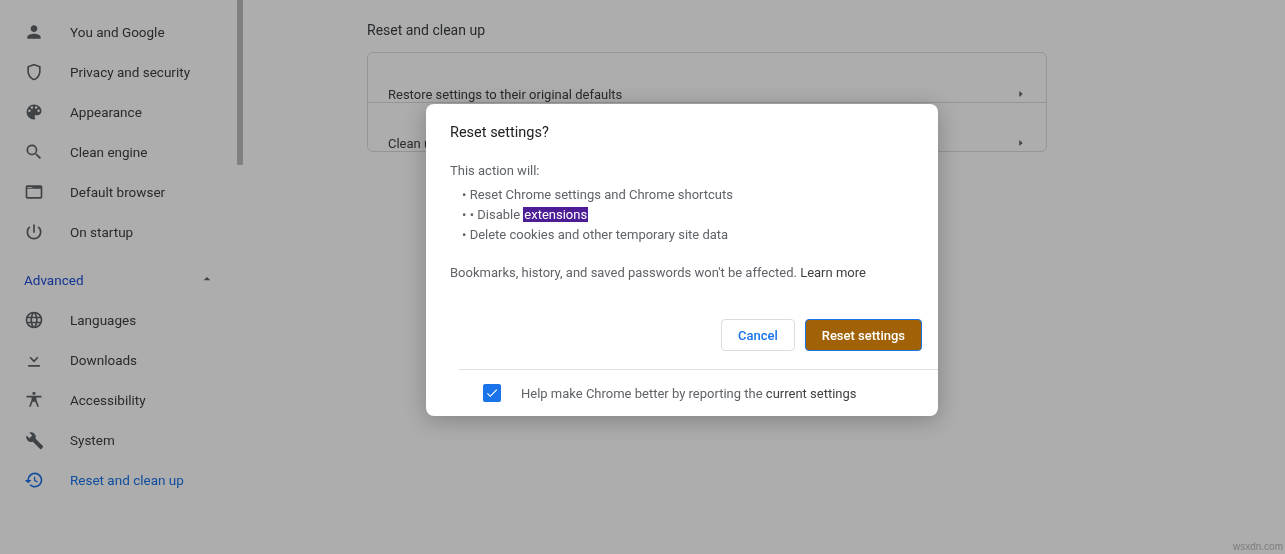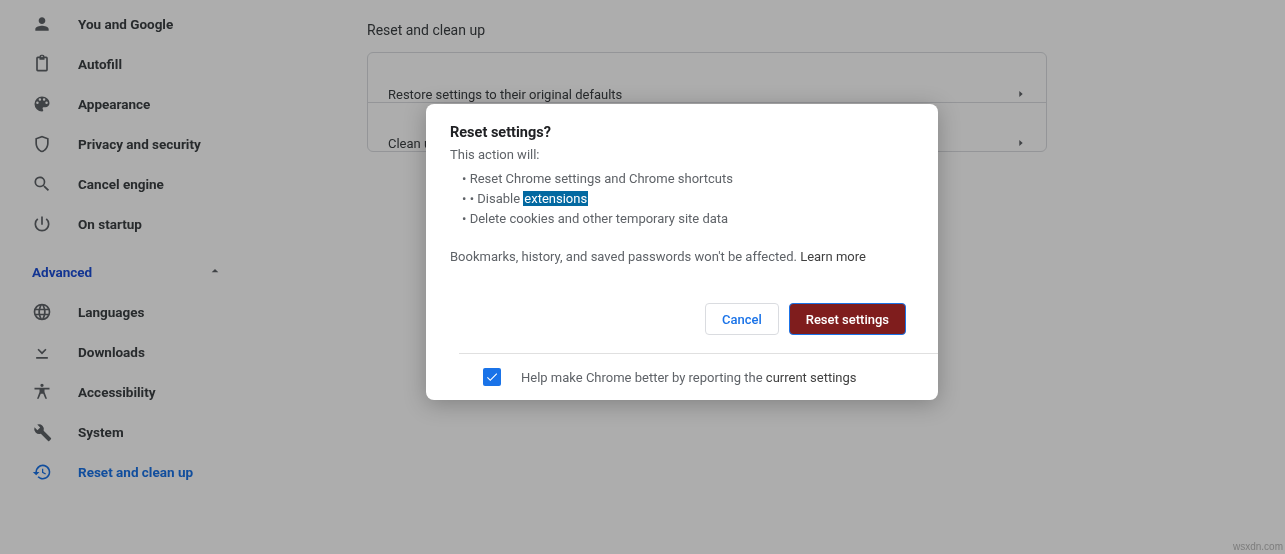--- a/index.html
+++ b/index.html
@@ -8,27 +8,26 @@
       font-size: 13px;
       color: #3c4043;
       background: #fff;
       width: 1285px;
       height: 554px;
       overflow: hidden;
       position: relative;
     }
     .sidebar {
       position: absolute;
-      left: 8px; top: 0;
+      left: 0; top: 0;
       width: 243px;
       height: 554px;
       background: #fff;
       overflow-y: auto;
-      padding-top: 4px;
-      font-weight: bold;
+      padding-top: 12px;
     }
     .sidebar-scrollbar {
       position: absolute;
       right: 0; top: 0;
       width: 6px; height: 165px;
       background: #bdbdbd;
       border-radius: 0;
     }
     .side-item {
       display: flex;
@@ -104,54 +103,54 @@
       border-radius: 8px;
       box-shadow: 0 4px 22px rgba(0,0,0,0.25);
       overflow: hidden;
     }
     .dialog-body {
       padding: 20px 24px 20px 24px;
     }
     .dialog-title {
       font-size: 14.5px;
       color: #202124;
-      margin-bottom: 4px;
-      font-weight: 700;
+      margin-bottom: 20px;
+      font-weight: 400;
     }
     .dialog-text {
       font-size: 13px;
       color: #5f6368;
       line-height: 20px;
     }
     .dialog-text .bullets { margin: 4px 0 18px 12px; }
     .dialog-text .bullets div::before { content: "• "; }
-    .hl { background: #0369a1; color: #fff; padding: 0 1px; }
+    .hl { background: #4c1d95; color: #fff; padding: 0 1px; }
     .link { color: #404040; cursor: pointer; }
     .dialog-actions {
       display: flex; justify-content: flex-end;
       gap: 10px;
-      padding: 16px 32px 18px 24px;
+      padding: 16px 16px 18px 24px;
     }
     .btn {
       height: 32px;
       padding: 0 16px;
       border-radius: 4px;
       font-size: 13px;
       font-weight: 500;
       cursor: pointer;
       display: inline-flex; align-items: center;
     }
     .btn-outline {
       border: 1px solid #dadce0;
       color: #1a73e8;
       background: #fff;
     }
     .btn-primary {
       border: 1px solid #1a73e8;
-      background: #7f1d1d;
+      background: #a16207;
       color: #fff;
     }
     .dialog-footer {
       border-top: 1px solid #e0e0e0;
       padding: 14px 24px;
       display: flex; align-items: center;
       font-size: 13px; color: #5f6368; margin-left: 33px;
     }
     .checkbox {
       width: 18px; height: 18px;
@@ -177,56 +176,56 @@
 
   <div class="side-item">
     <span class="icon">
         <svg viewBox="0 0 24 24">
           <path d="M12 12c2.2 0 4-1.8 4-4s-1.8-4-4-4-4 1.8-4 4 1.8 4 4 4zm0 2c-2.7 0-8 1.3-8 4v2h16v-2c0-2.7-5.3-4-8-4z"></path>
         </svg>
       </span>
     <span>You and Google</span>
   </div>
 
-  <div class="side-item">
-    <span class="icon">
-        <svg viewBox="0 0 24 24">
-          <path d="M17 3h-2a2 2 0 0 0-2-2h-2a2 2 0 0 0-2 2H7a2 2 0 0 0-2 2v14a2 2 0 0 0 2 2h10a2 2 0 0 0 2-2V5a2 2 0 0 0-2-2zm-5-1a1 1 0 1 1 0 2 1 1 0 0 1 0-2zm5 17H7V5h2v2h6V5h2z"></path>
-        </svg>
-      </span>
-    <span>Autofill</span>
+
+  <div class="side-item">
+    <span class="icon">
+        <svg viewBox="0 0 24 24">
+          <path d="M12 2 4 5v6c0 5 3.4 9.7 8 11 4.6-1.3 8-6 8-11V5l-8-3zm0 18c-3.3-1.2-6-4.9-6-9V6.3l6-2.2 6 2.2V11c0 4.1-2.7 7.8-6 9z"></path>
+        </svg>
+      </span>
+    <span>Privacy and security</span>
   </div>
 
   <div class="side-item">
     <span class="icon">
         <svg viewBox="0 0 24 24">
           <path d="M12 3a9 9 0 0 0 0 18c.8 0 1.5-.7 1.5-1.5 0-.4-.1-.7-.4-1-.2-.3-.4-.6-.4-1 0-.8.7-1.5 1.5-1.5H16a5 5 0 0 0 5-5c0-4.4-4-8-9-8zM6.5 12a1.5 1.5 0 1 1 0-3 1.5 1.5 0 0 1 0 3zm3-4a1.5 1.5 0 1 1 0-3 1.5 1.5 0 0 1 0 3zm5 0a1.5 1.5 0 1 1 0-3 1.5 1.5 0 0 1 0 3zm3 4a1.5 1.5 0 1 1 0-3 1.5 1.5 0 0 1 0 3z"></path>
         </svg>
       </span>
     <span>Appearance</span>
   </div>
 
   <div class="side-item">
     <span class="icon">
         <svg viewBox="0 0 24 24">
-          <path d="M12 2 4 5v6c0 5 3.4 9.7 8 11 4.6-1.3 8-6 8-11V5l-8-3zm0 18c-3.3-1.2-6-4.9-6-9V6.3l6-2.2 6 2.2V11c0 4.1-2.7 7.8-6 9z"></path>
-        </svg>
-      </span>
-    <span>Privacy and security</span>
-  </div>
-
-  <div class="side-item">
-    <span class="icon">
-        <svg viewBox="0 0 24 24">
           <path d="M15.5 14h-.8l-.3-.3a6.5 6.5 0 1 0-.7.7l.3.3v.8l5 5 1.5-1.5-5-5zM9.5 14a4.5 4.5 0 1 1 0-9 4.5 4.5 0 0 1 0 9z"></path>
         </svg>
       </span>
-    <span>Cancel engine</span>
-  </div>
-
+    <span>Clean engine</span>
+  </div>
+
+  <div class="side-item">
+    <span class="icon">
+        <svg viewBox="0 0 24 24">
+          <path d="M20 4H4a2 2 0 0 0-2 2v12a2 2 0 0 0 2 2h16a2 2 0 0 0 2-2V6a2 2 0 0 0-2-2zm0 14H4V8h16zM4 6h6v1H4z"></path>
+        </svg>
+      </span>
+    <span>Default browser</span>
+  </div>
 
   <div class="side-item">
     <span class="icon">
         <svg viewBox="0 0 24 24">
           <path d="M13 3h-2v10h2V3zm4.8 2.2-1.4 1.4A7 7 0 1 1 7.6 6.6L6.2 5.2a9 9 0 1 0 11.6 0z"></path>
         </svg>
       </span>
     <span>On startup</span>
   </div>
 

